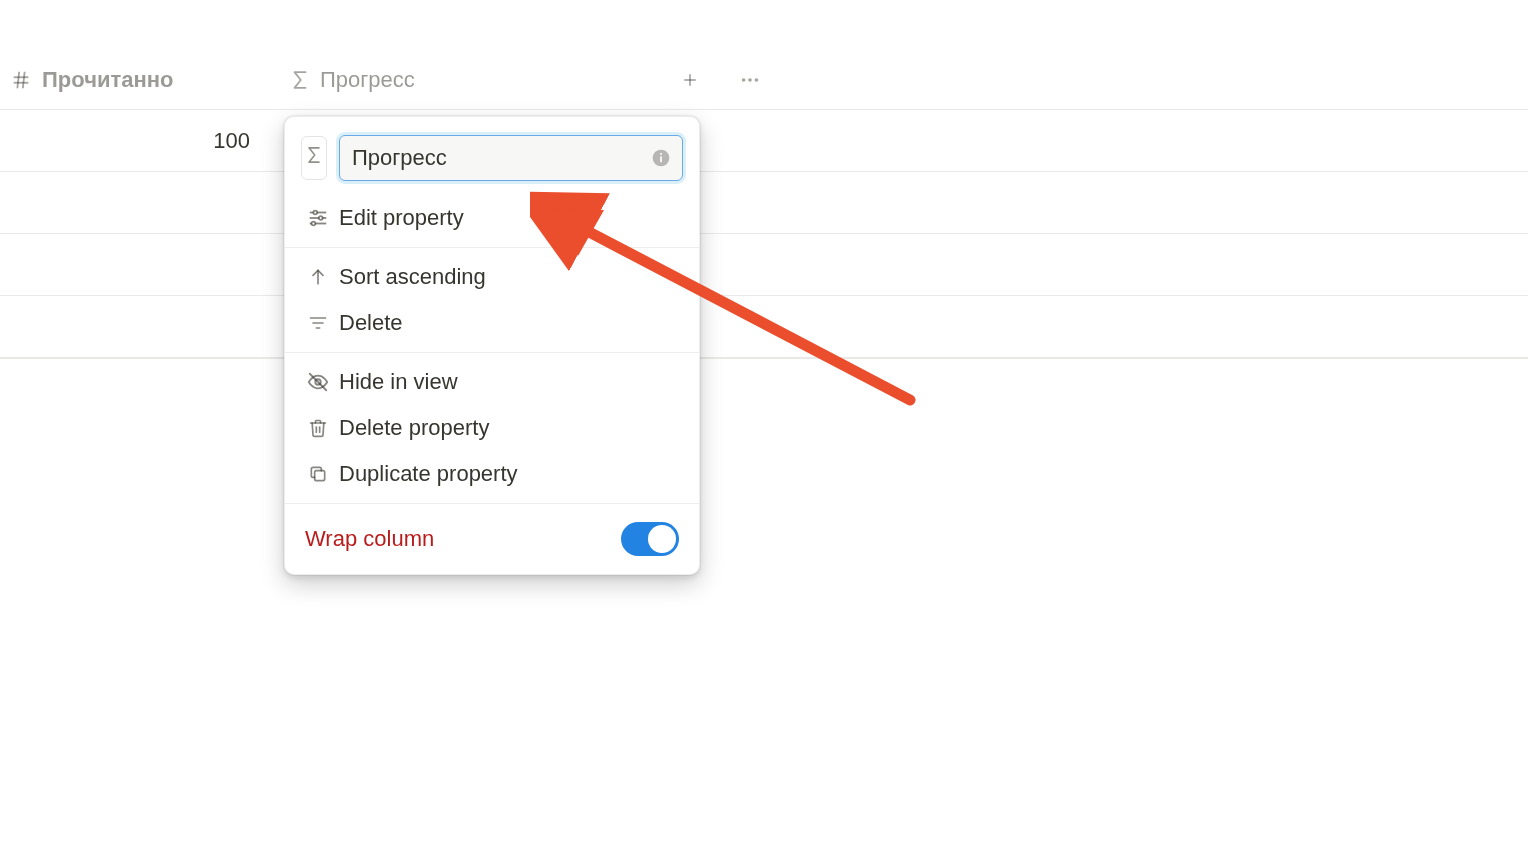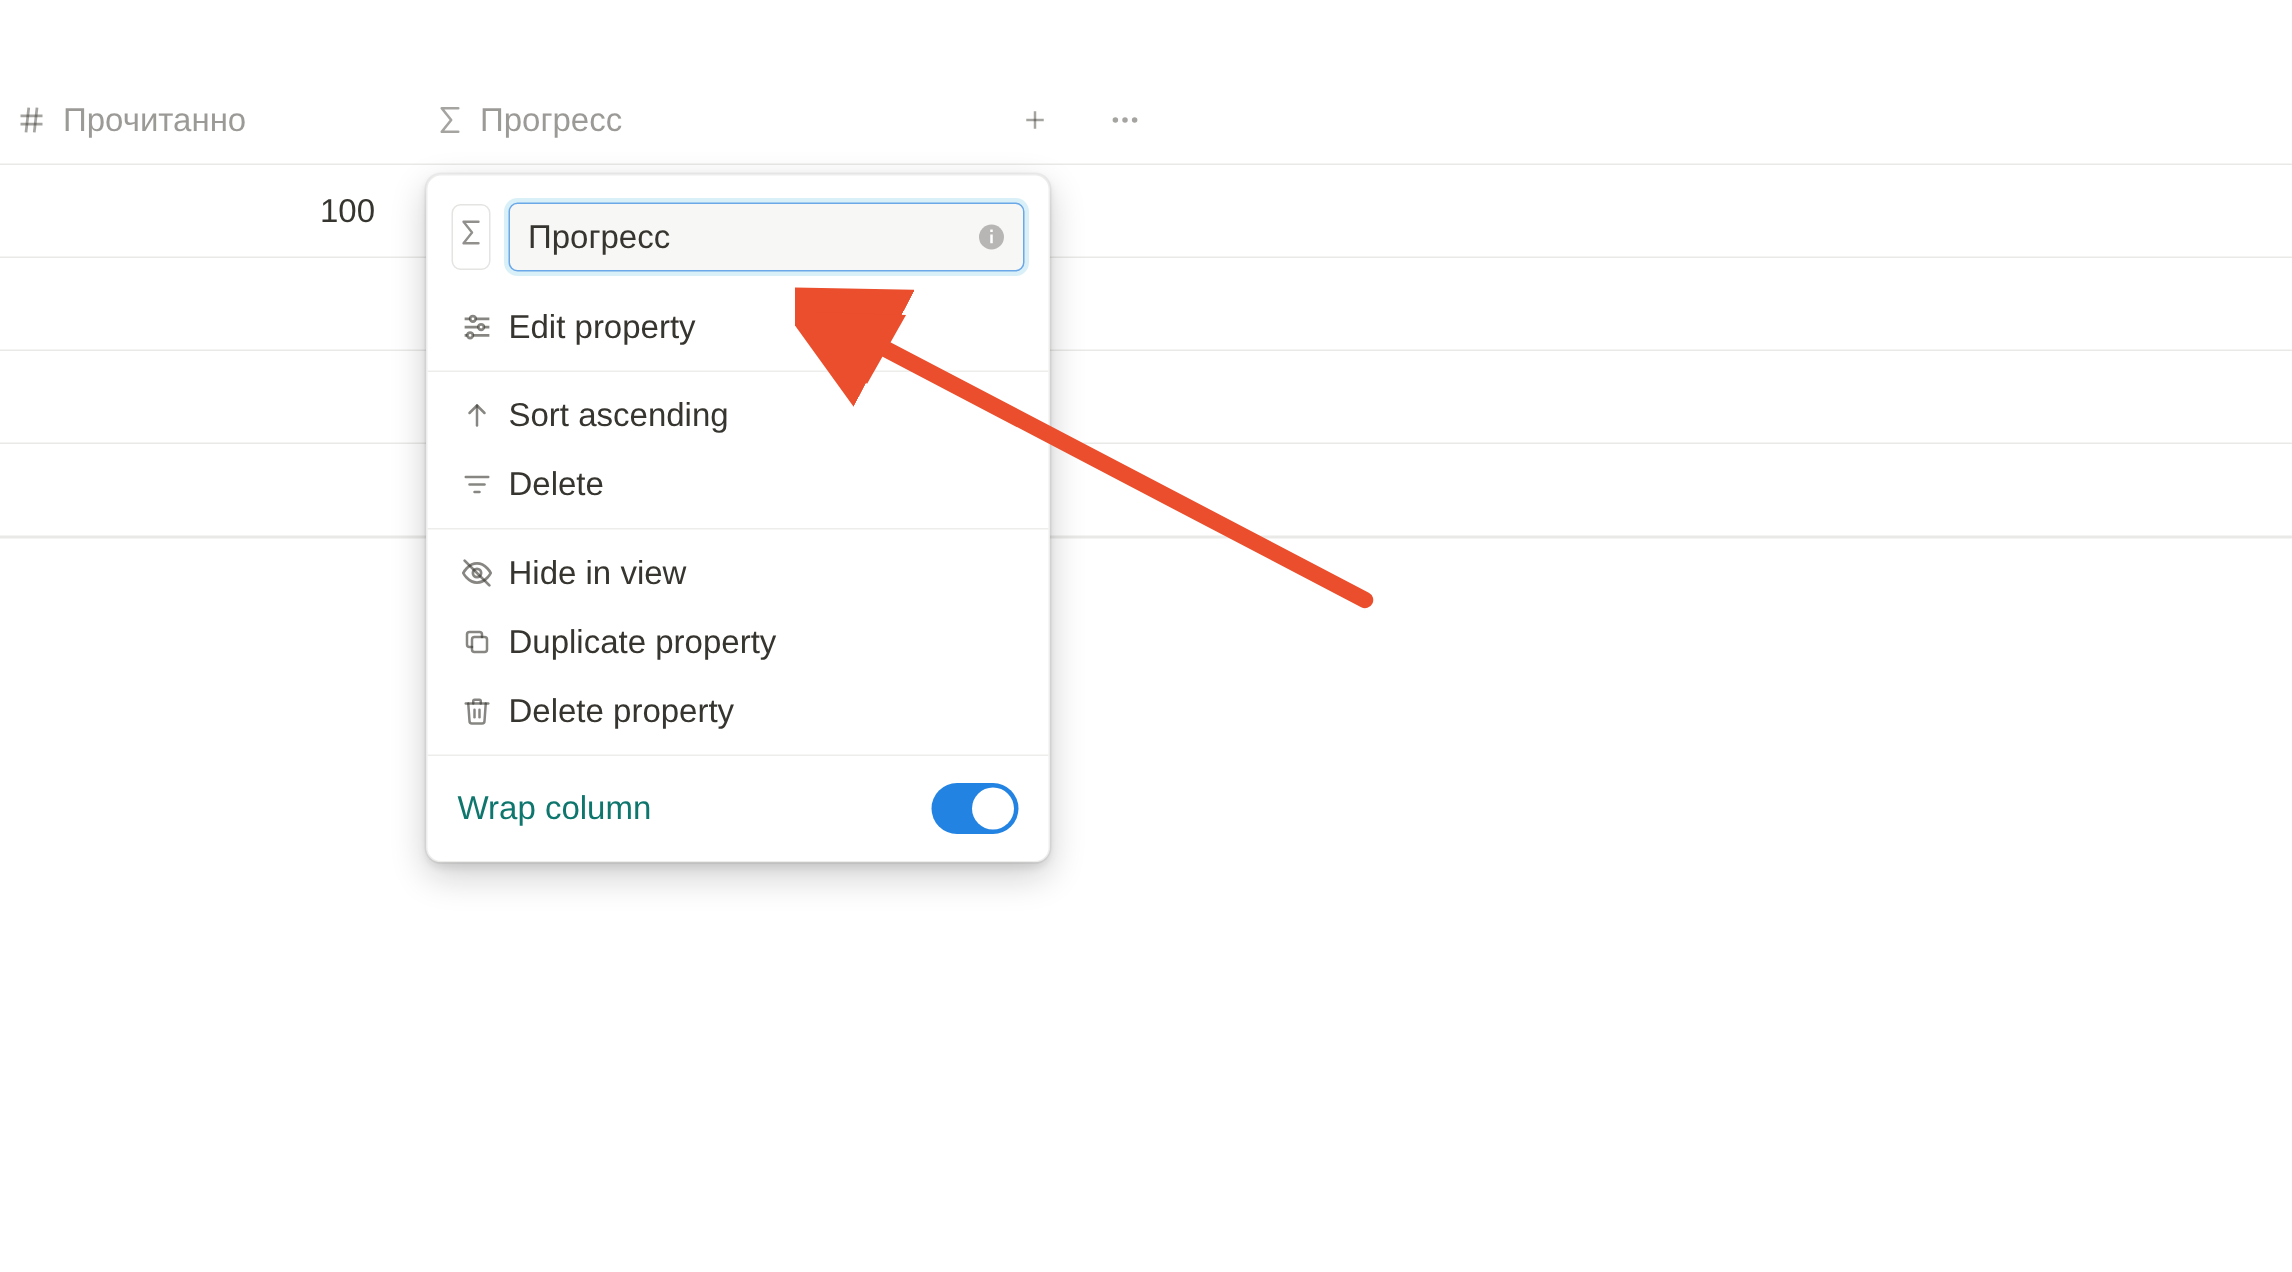--- a/index.html
+++ b/index.html
@@ -25,21 +25,21 @@
     border-bottom: 1px solid #e9e9e7;
     background: #ffffff;
   }
   .col {
     display: flex;
     align-items: center;
     height: 100%;
     padding: 0 10px;
     gap: 10px;
   }
-  .col-read { width: 280px; }
+  .col-read { width: 280px; font-weight: bold; }
   .col-progress { width: 380px; }
   .col-add { width: 60px; justify-content: center; }
   .col-more { width: 60px; justify-content: center; }
 
   .header-label {
     font-size: 22px;
     color: rgba(55,53,47,0.5);
   }
   .header-icon {
     display:flex; align-items:center; justify-content:center;
@@ -141,21 +141,21 @@
     background: #ededec;
     margin: 6px 0;
   }
 
   .dd-toggle-row {
     display: flex;
     align-items: center;
     justify-content: space-between;
     padding: 12px 20px 14px 20px;
     font-size: 22px;
-    color: #0f766e;
+    color: #b91c1c;
     gap: 38px;
   }
 
   
   .toggle {
     width: 58px; height: 34px;
     border-radius: 17px;
     background: #2383e2;
     position: relative;
   }
@@ -300,37 +300,37 @@
         <path d="M2 12s3.5-7 10-7 10 7 10 7-3.5 7-10 7S2 12 2 12z"></path>
         <circle cx="12" cy="12" r="3"></circle>
         <line x1="3" y1="3" x2="21" y2="21"></line>
       </svg>
     </span>
     <span>Hide in view</span>
   </div>
   <div class="dd-item">
     <span class="menu-icon">
       <svg width="20" height="20" viewBox="0 0 24 24" fill="none" stroke="currentColor" stroke-width="2" stroke-linecap="round" stroke-linejoin="round">
-        <rect x="8" y="8" width="12" height="12" rx="2"></rect>
-        <path d="M16 8V6a2 2 0 0 0-2-2H6a2 2 0 0 0-2 2v8a2 2 0 0 0 2 2h2"></path>
-      </svg>
-    </span>
-    <span>Duplicate property</span>
-  </div>
-  <div class="dd-item">
-    <span class="menu-icon">
-      <svg width="20" height="20" viewBox="0 0 24 24" fill="none" stroke="currentColor" stroke-width="2" stroke-linecap="round" stroke-linejoin="round">
         <polyline points="3 6 5 6 21 6"></polyline>
         <path d="M19 6l-1 14a2 2 0 0 1-2 2H8a2 2 0 0 1-2-2L5 6"></path>
         <path d="M10 11v6"></path>
           <path d="M14 11v6"></path>
         <path d="M9 6V4a1 1 0 0 1 1-1h4a1 1 0 0 1 1 1v2"></path>
       </svg>
     </span>
     <span>Delete property</span>
+  </div>
+  <div class="dd-item">
+    <span class="menu-icon">
+      <svg width="20" height="20" viewBox="0 0 24 24" fill="none" stroke="currentColor" stroke-width="2" stroke-linecap="round" stroke-linejoin="round">
+        <rect x="8" y="8" width="12" height="12" rx="2"></rect>
+        <path d="M16 8V6a2 2 0 0 0-2-2H6a2 2 0 0 0-2 2v8a2 2 0 0 0 2 2h2"></path>
+      </svg>
+    </span>
+    <span>Duplicate property</span>
   </div>
 
   <div class="dd-sep"></div>
 
   <div class="dd-toggle-row">
     <span>Wrap column</span>
     <div class="toggle">
       <div class="knob"></div>
     </div>
   </div>

